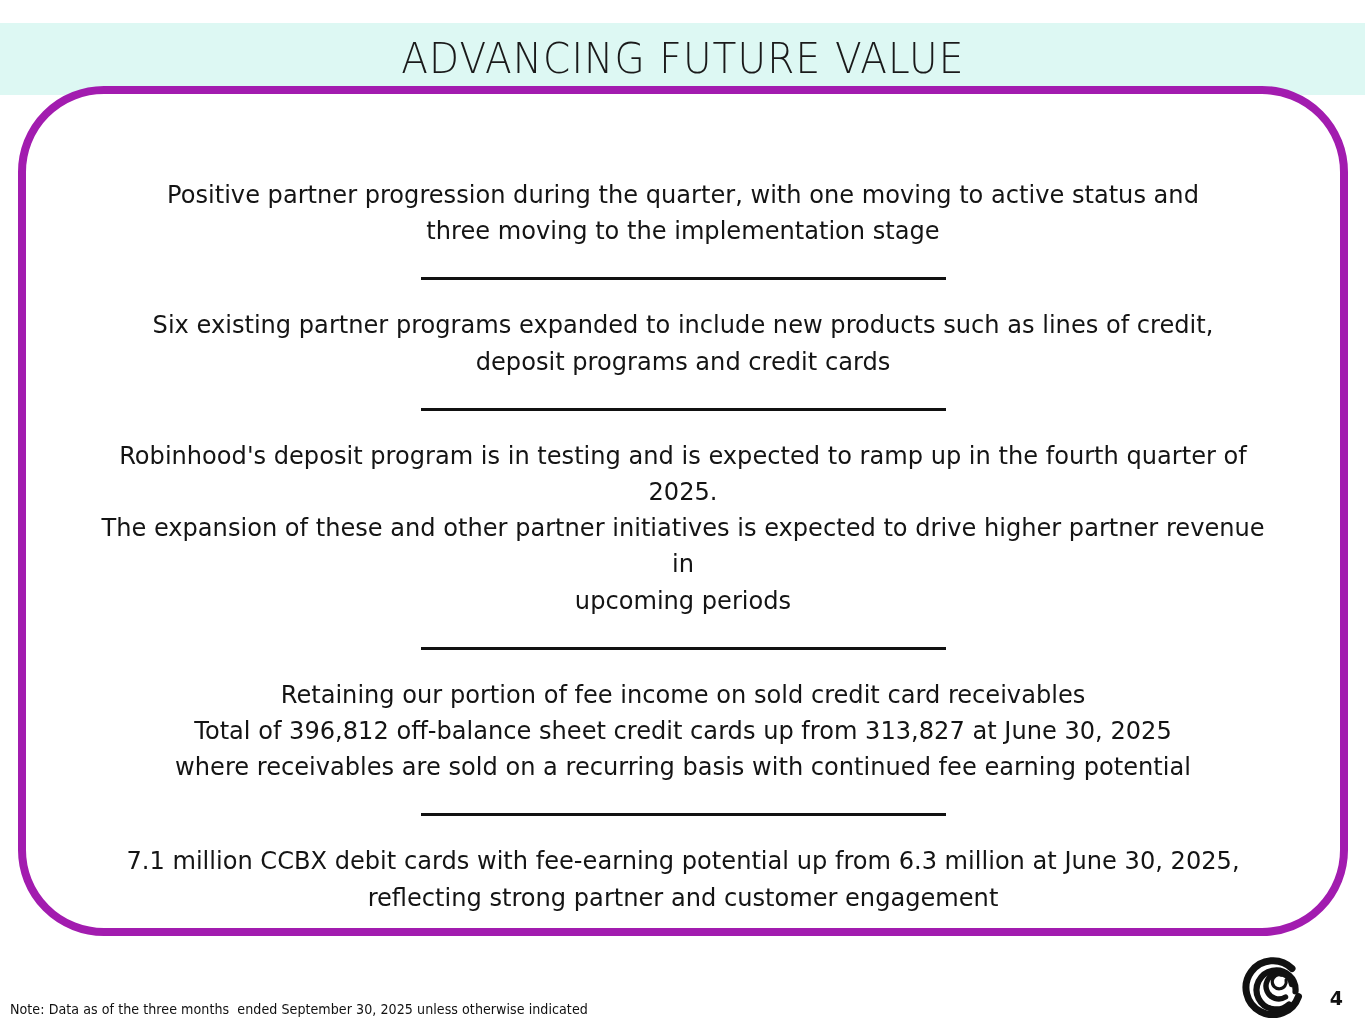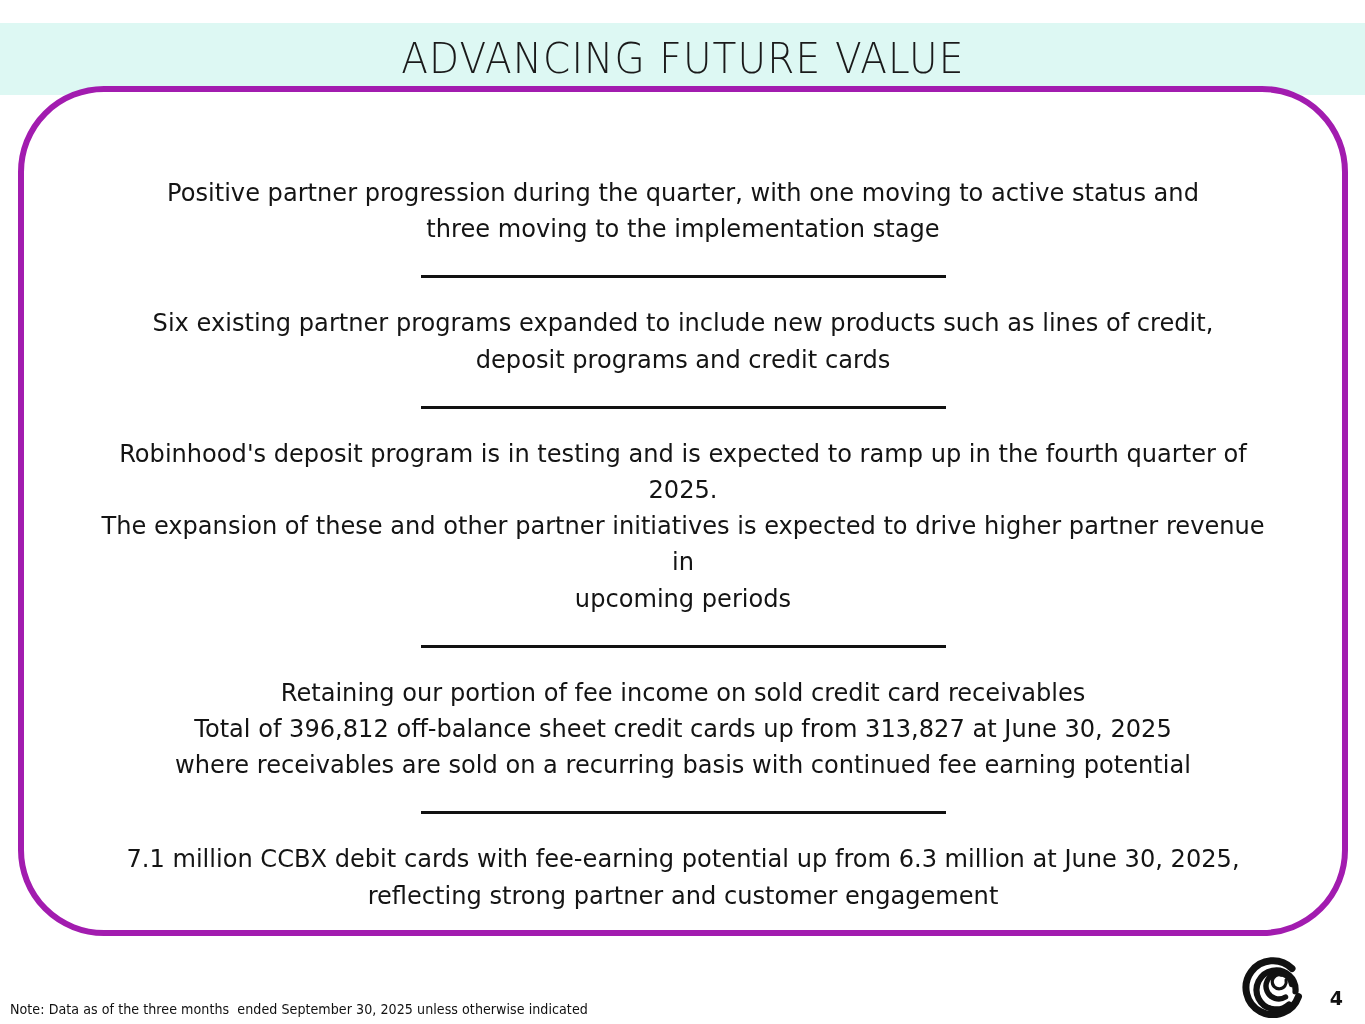--- a/index.html
+++ b/index.html
@@ -46,21 +46,21 @@
     white-space: nowrap;
   }
 
   
   .content-card {
     position: absolute;
     left: 18px;
     top: 86px;
     width: 1330px;
     height: 850px;
-    border: 6px solid #a21caf;
+    border: 8px solid #a21caf;
     border-radius: 86px;
     background: #ffffff;
   }
 
   .card-inner {
     position: absolute;
     left: 0;
     top: 0;
     width: 100%;
     height: 100%;

